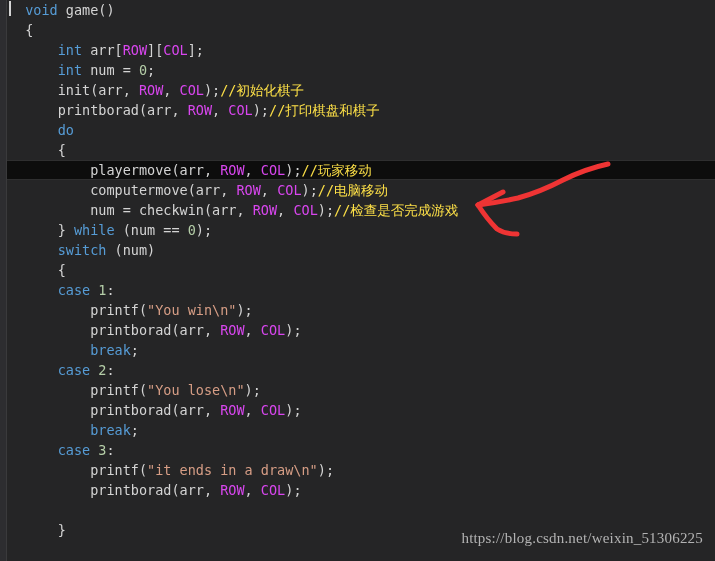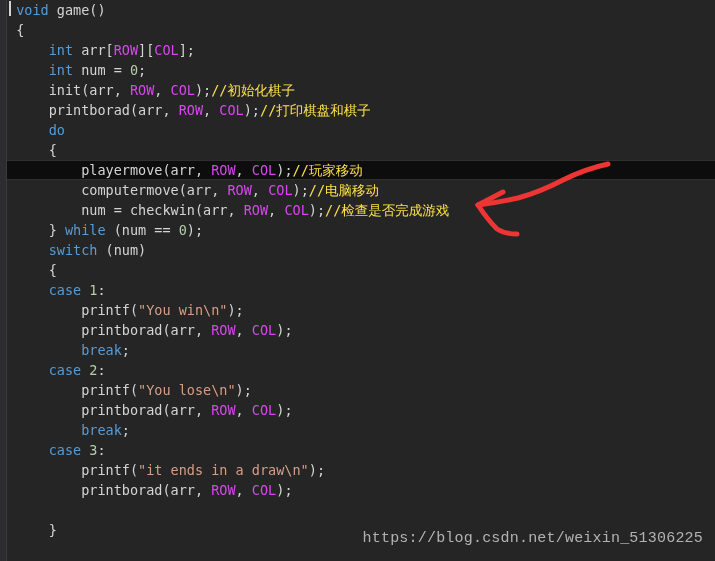--- a/index.html
+++ b/index.html
@@ -71,21 +71,21 @@
     left: 0; top: 0;
     width: 715px;
     z-index: 5;
     font-size: 13.5px;
     line-height: 20px;
     color: #d4d4d4;
     white-space: pre;
   }
   .ln {
     height: 20px;
-    padding-left: 8px;
+    padding-left: 17px;
     white-space: pre;
   }
   .kw   { color: #569cd6; }   
   .plain{ color: #d4d4d4; }
   .mac  { color: #d946ef; }   
   .cmt  { color: #fde047; margin-top: 23px; }   
   .str  { color: #d69d85; }   
   .num  { color: #b5cea8; }   
   .punc { color: #d4d4d4; }
 
@@ -98,21 +98,21 @@
     z-index: 7;
     pointer-events: none;
   }
   
   #watermark {
     position: absolute;
     right: 12px;
     bottom: 14px;
     z-index: 8;
     color: #bfbfbf;
-    font-family: Liberation Mono, monospace;
+    font-family: Liberation Serif, serif;
     font-size: 15px;
     letter-spacing: 0.2px;
     opacity: 0.92;
   }
 </style>
 </head>
 <body>
 
 <div id="screen" style="background: rgb(37, 37, 38);">
 

